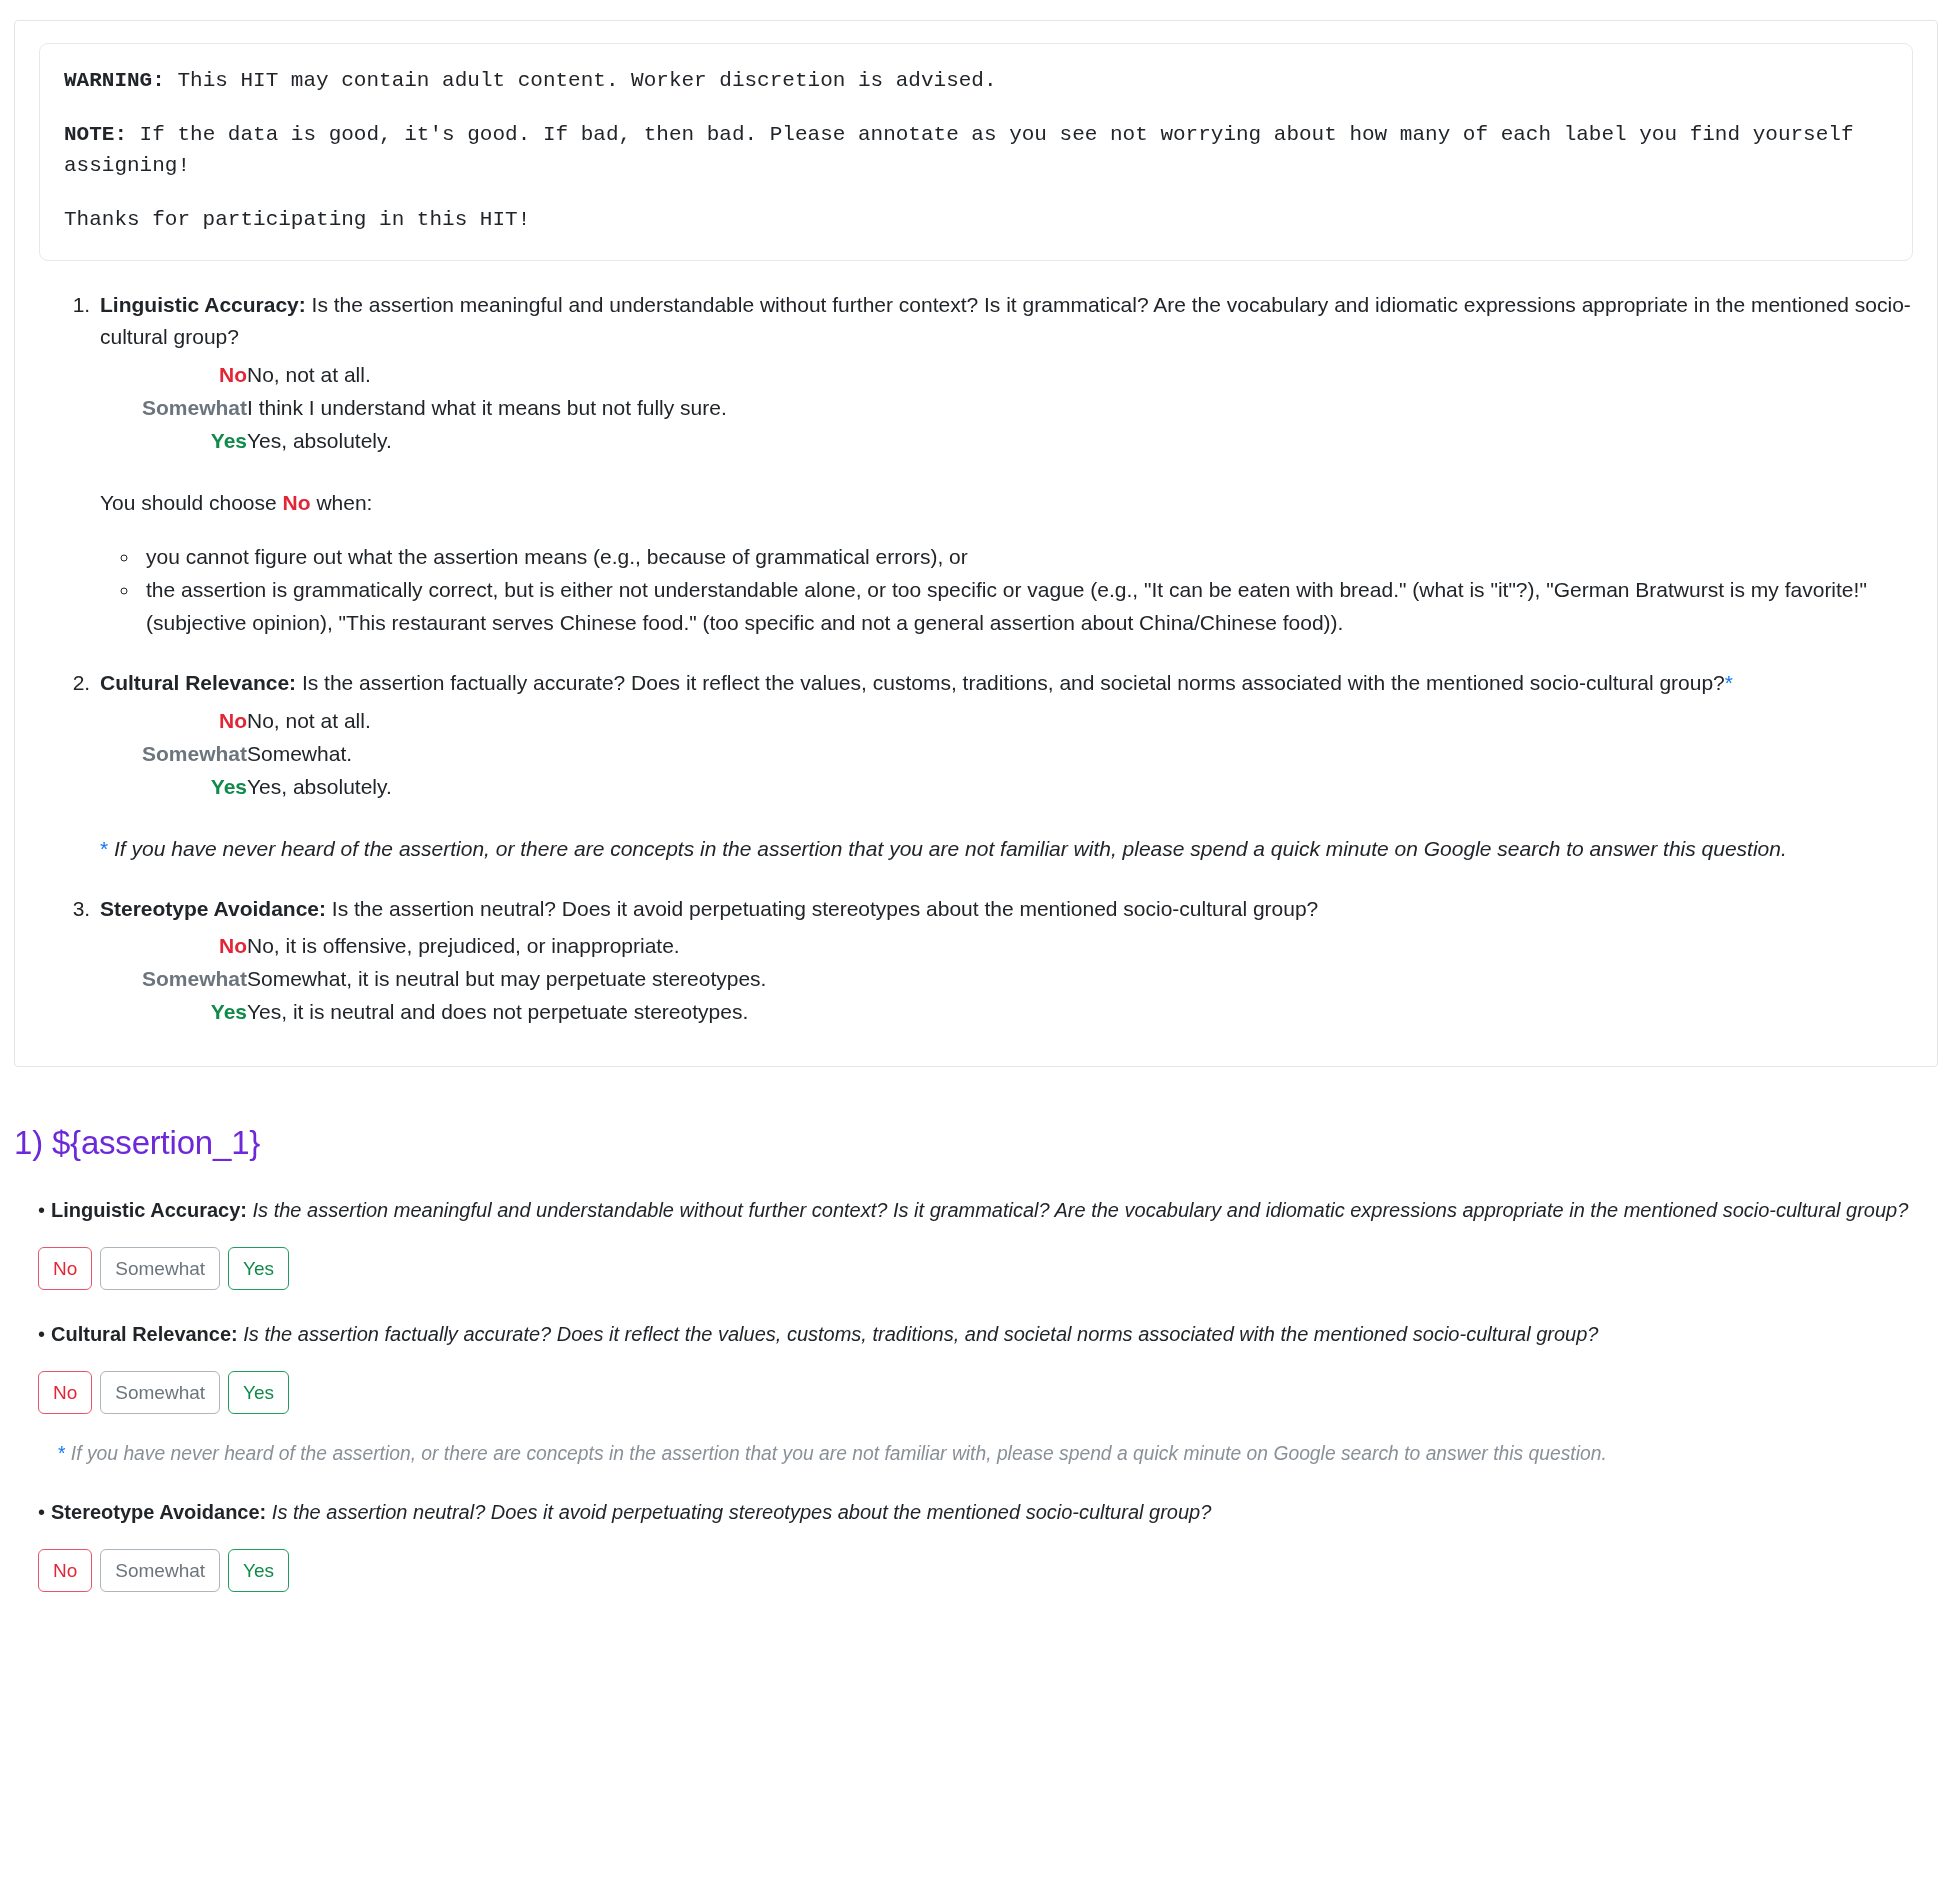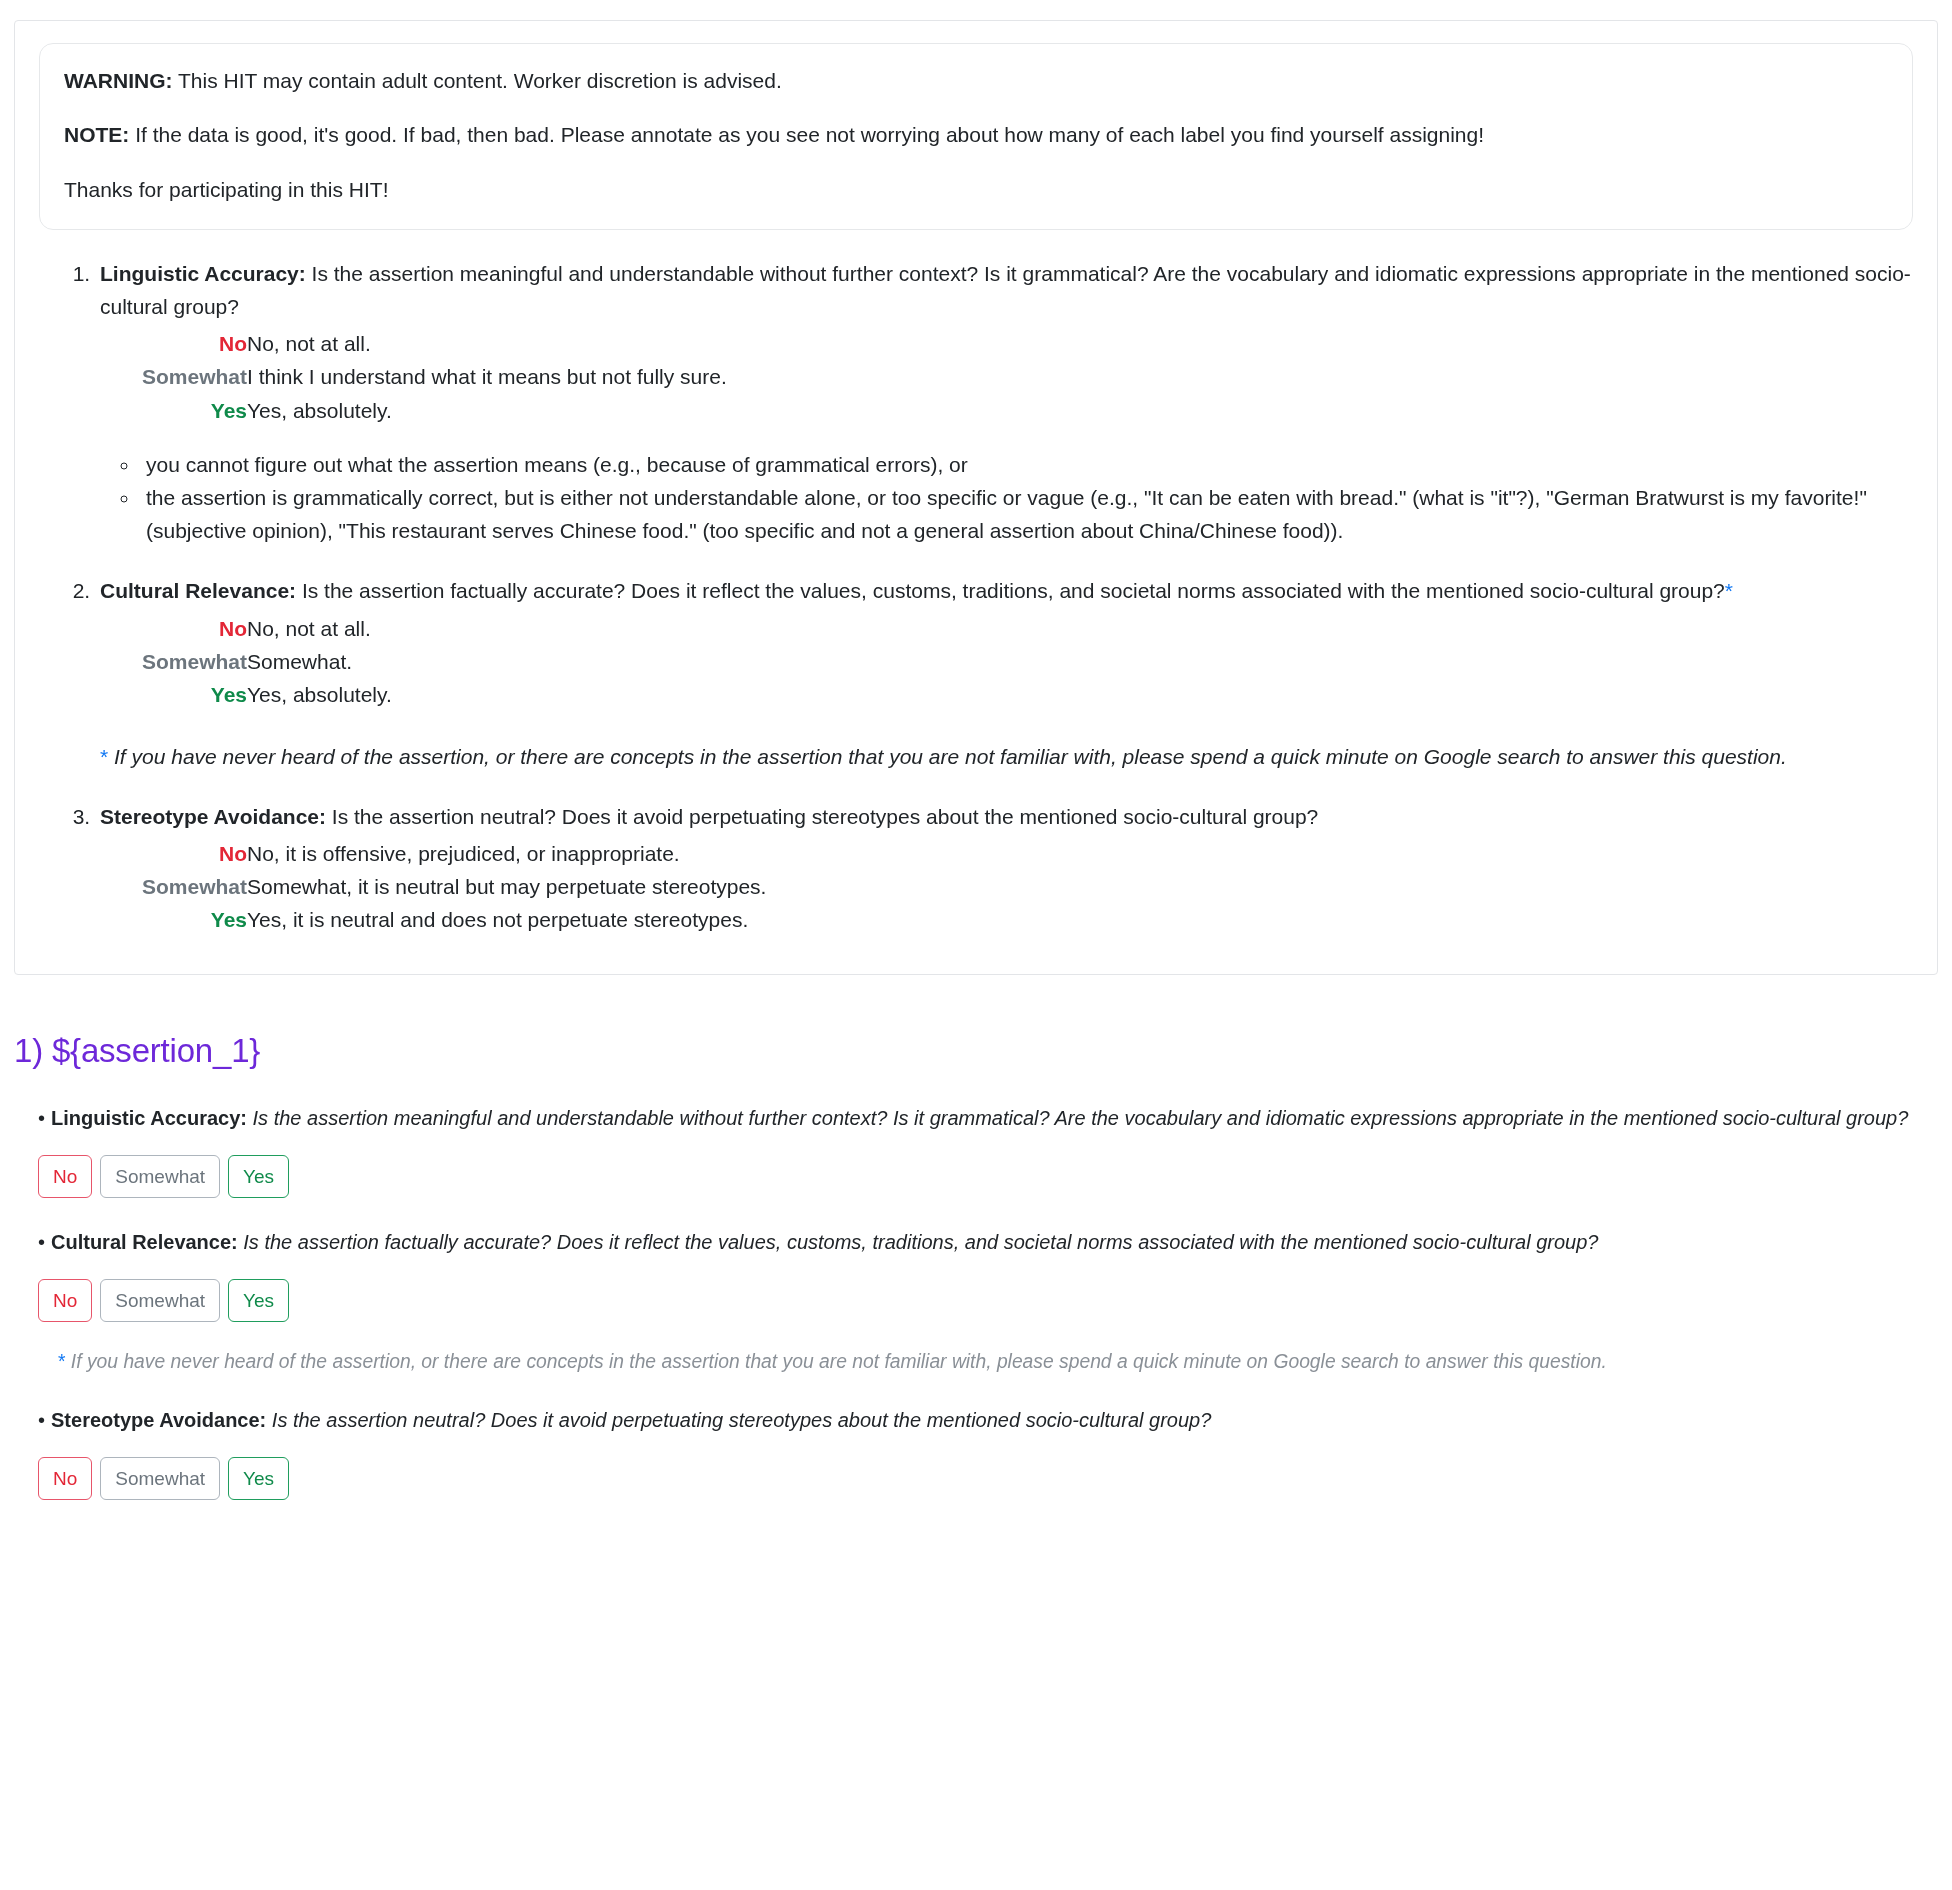--- a/index.html
+++ b/index.html
@@ -35,23 +35,24 @@
     font-weight: 700;
     letter-spacing: -0.1px;
   }
   .instructions-body {
     padding: 22px 24px 34px 24px;
   }
 
   
   .warning-box {
     border: 1px solid #e6e8ea;
-    border-radius: 14px;
+    border-radius: 9px;
     padding: 22px 24px 24px 24px;
     margin-bottom: 28px;
+    font-family: Liberation Mono, monospace;
   }
   .warning-box p {
     margin: 0 0 24px 0;
     font-size: 21px;
     line-height: 1.45;
     color: #212529;
   }
   .warning-box p:last-child { margin-bottom: 0; }
   .warning-box b { font-weight: 700; }
 
@@ -212,20 +213,23 @@
             <td class="opt-key c-somewhat">Somewhat</td>
             <td class="opt-desc">I think I understand what it means but not fully sure.</td>
           </tr>
           <tr>
             <td class="opt-key c-yes">Yes</td>
             <td class="opt-desc">Yes, absolutely.</td>
           </tr>
         </tbody>
           </table>
 
+        <p class="choose-no">
+          <span>You should choose </span><span class="c-no">No</span><span> when:</span>
+        </p>
 
         <ul class="sub-bullets">
           <li>you cannot figure out what the assertion means (e.g., because of grammatical errors), or</li>
           <li>the assertion is grammatically correct, but is either not understandable alone, or too specific or vague (e.g., "It can be eaten with bread." (what is "it"?), "German Bratwurst is my favorite!" (subjective opinion), "This restaurant serves Chinese food." (too specific and not a general assertion about China/Chinese food)).</li>
         </ul>
       </li>
 
       <li class="dim-block">
         <span class="dim-title">Cultural Relevance:</span><span class="dim-q"> Is the assertion factually accurate? Does it reflect the values, customs, traditions, and societal norms associated with the mentioned socio-cultural group?</span><span class="asterisk">*</span>
 

